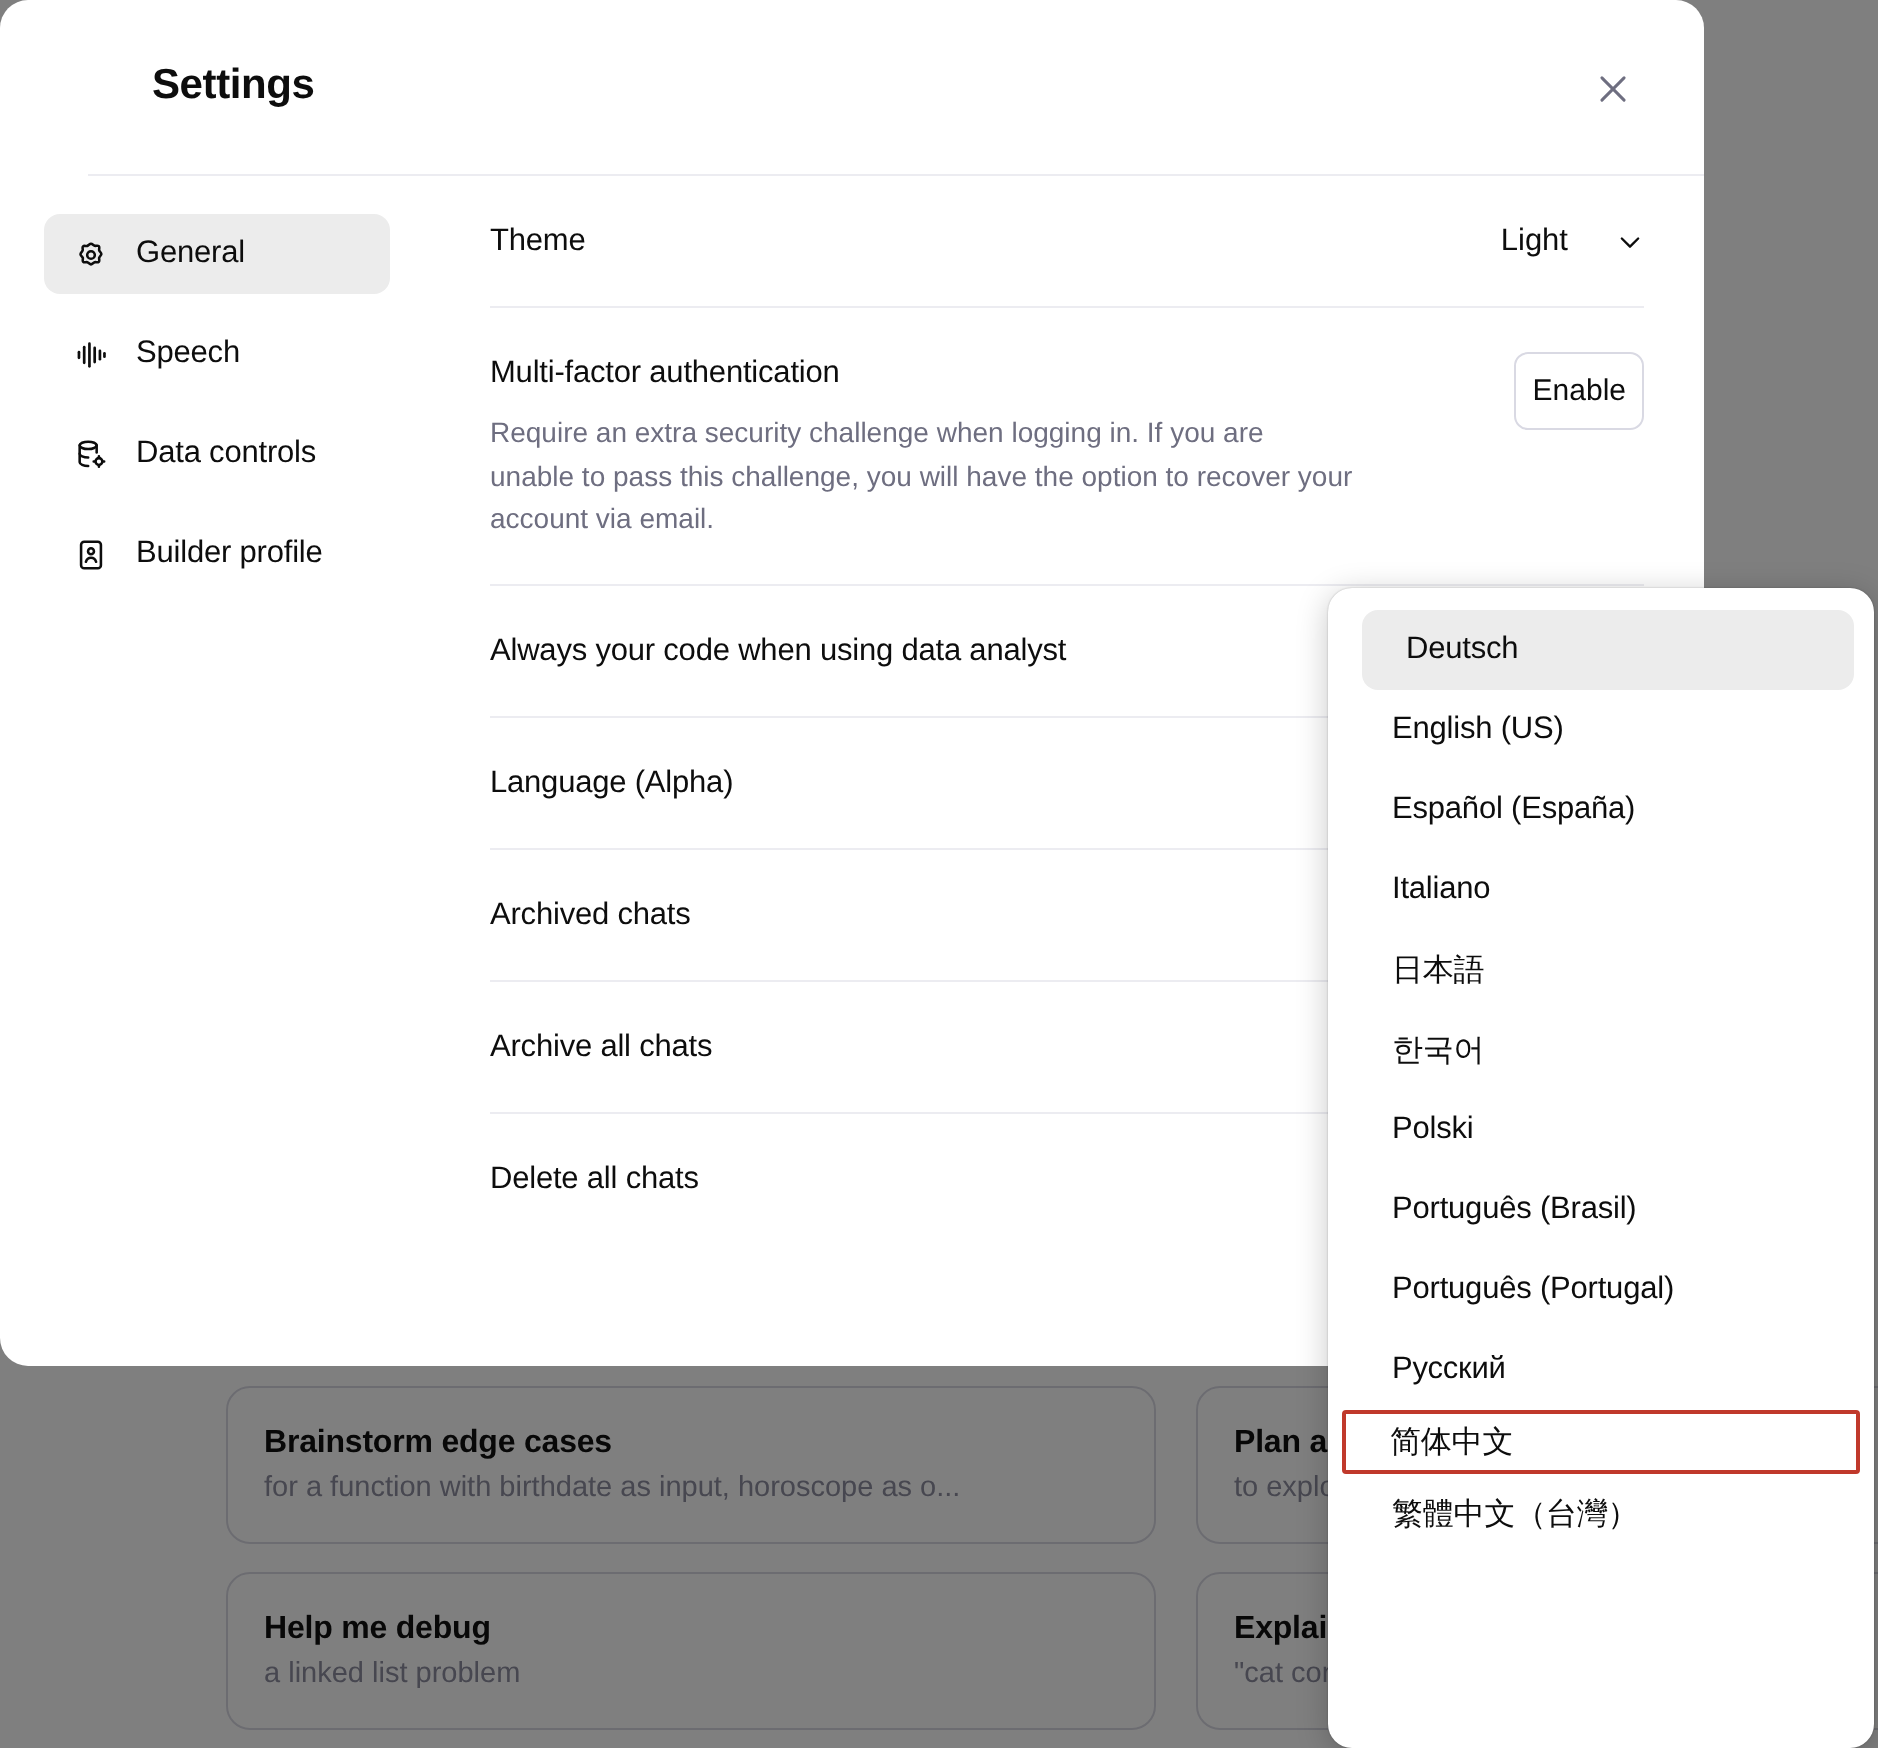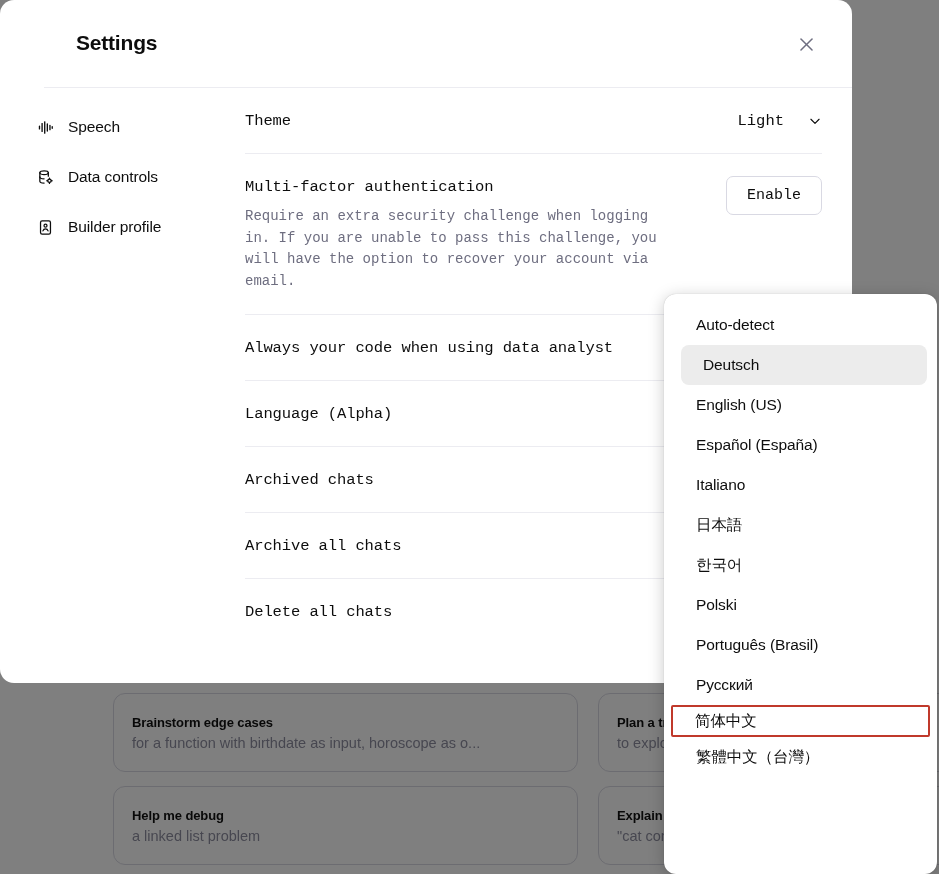--- a/index.html
+++ b/index.html
@@ -29,21 +29,21 @@
     border: 1px solid #d9d9e3;
     border-radius: 12px;
     padding: 14px 18px;
     height: 79px;
     background: #ffffff;
     display: flex;
     flex-direction: column;
     justify-content: center;
   }
   .bg-card-title {
-    font-size: 13px; font-weight: 700; color: #111111;
+    font-size: 16px; font-weight: 700; color: #111111;
     letter-spacing: -.1px;
     white-space: nowrap; overflow: hidden; text-overflow: ellipsis;
   }
   .bg-card-sub {
     font-size: 14.5px; color: #8e8ea0; margin-top: 5px;
     white-space: nowrap; overflow: hidden; text-overflow: ellipsis;
   }
 
   
   .overlay {
@@ -102,21 +102,20 @@
     width: 173px;
   }
   .side-item.active { background: #ececec; }
   .side-label { font-size: 15.5px; color: #0d0d0d; letter-spacing: -.1px; }
   .side-icon { width: 18px; height: 18px; display: flex; align-items: center; justify-content: center; flex: 0 0 18px; }
 
   
   .content {
     flex: 1;
     padding: 0 30px 0 26px;
-    font-family: Liberation Mono, monospace;
   }
   .row {
     border-bottom: 1px solid #ececf1;
     padding: 22px 0 21px 0;
     display: flex; align-items: flex-start; justify-content: space-between;
     min-height: 66px;
   }
   .row:last-child { border-bottom: none; }
   .row-label {
     font-size: 15.5px; color: #0d0d0d; letter-spacing: -.1px;
@@ -133,21 +132,21 @@
     display: flex; align-items: center; gap: 24px;
     font-size: 15.5px; color: #0d0d0d;
     cursor: pointer; padding-top: 2px;
   }
   .btn-outline {
     border: 1px solid #d9d9e3;
     border-radius: 7px;
     background: #ffffff;
     font-family: inherit;
     font-size: 15px; color: #0d0d0d;
-    padding: 10px 20px;
+    padding: 10px 8px;
     cursor: pointer;
     white-space: nowrap;
     text-align: center;
   }
 
   
   .dropdown {
     position: absolute;
     left: 664px; top: 294px;
     width: 273px;
@@ -218,20 +217,29 @@
               <line x1="19" y1="5" x2="5" y2="19"></line>
           </svg>
         </span>
       </div>
     </div>
 
     <div class="modal-body">
 
       <div class="sidebar">
 
+        <div class="side-item active">
+          <span class="side-icon">
+            <svg width="17" height="17" viewBox="0 0 24 24" fill="none" stroke="#0d0d0d" stroke-width="1.8" stroke-linejoin="round">
+              <path d="M12 2.6c1 0 1.6 1.2 2.6 1.5 1 .3 2.1-.5 2.9.3.8.8 0 1.9.3 2.9.3 1 1.5 1.6 1.5 2.6s-1.2 1.6-1.5 2.6c-.3 1 .5 2.1-.3 2.9-.8.8-1.9 0-2.9.3-1 .3-1.6 1.5-2.6 1.5s-1.6-1.2-2.6-1.5c-1-.3-2.1.5-2.9-.3-.8-.8 0-1.9-.3-2.9C5.8 11.6 4.6 11 4.6 10s1.2-1.6 1.5-2.6c.3-1-.5-2.1.3-2.9.8-.8 1.9 0 2.9-.3C10.4 3.8 11 2.6 12 2.6z" transform="translate(0 1.4)"></path>
+              <circle cx="12" cy="12" r="2.7"></circle>
+            </svg>
+          </span>
+          <span class="side-label">General</span>
+        </div>
 
         <div class="side-item">
           <span class="side-icon">
             <svg width="17" height="17" viewBox="0 0 24 24" stroke="#0d0d0d" stroke-width="1.9" stroke-linecap="round">
               <line x1="3.5" y1="10" x2="3.5" y2="14"></line>
               <line x1="7.2" y1="6.5" x2="7.2" y2="17.5"></line>
               <line x1="10.9" y1="4" x2="10.9" y2="20"></line>
               <line x1="14.6" y1="7" x2="14.6" y2="17"></line>
               <line x1="18.3" y1="9" x2="18.3" y2="15"></line>
               <line x1="21.5" y1="10.8" x2="21.5" y2="13.2"></line>
@@ -306,27 +314,27 @@
 
         <div class="row">
           <div class="row-label">Delete all chats</div>
         </div>
 
       </div>
     </div>
   </div>
 
   <div class="dropdown">
-    <div class="dd-item">Auto-detect</div>
     <div class="dd-item hover">Deutsch</div>
     <div class="dd-item">English (US)</div>
     <div class="dd-item">Español (España)</div>
     <div class="dd-item">Italiano</div>
     <div class="dd-item">日本語</div>
     <div class="dd-item">한국어</div>
     <div class="dd-item">Polski</div>
     <div class="dd-item">Português (Brasil)</div>
+    <div class="dd-item">Português (Portugal)</div>
     <div class="dd-item">Русский</div>
     <div class="dd-item annotated">简体中文</div>
     <div class="dd-item">繁體中文（台灣）</div>
   </div>
 
 </div>
 
 </body></html>

